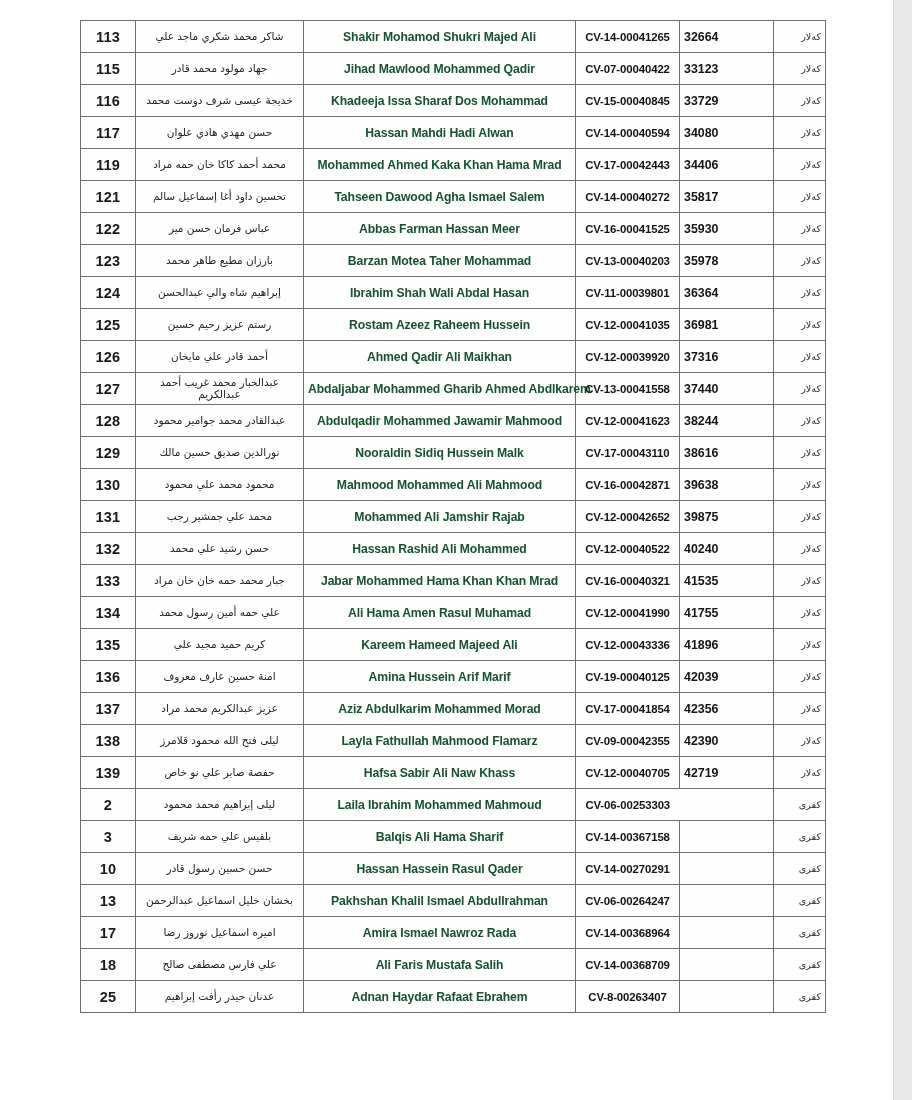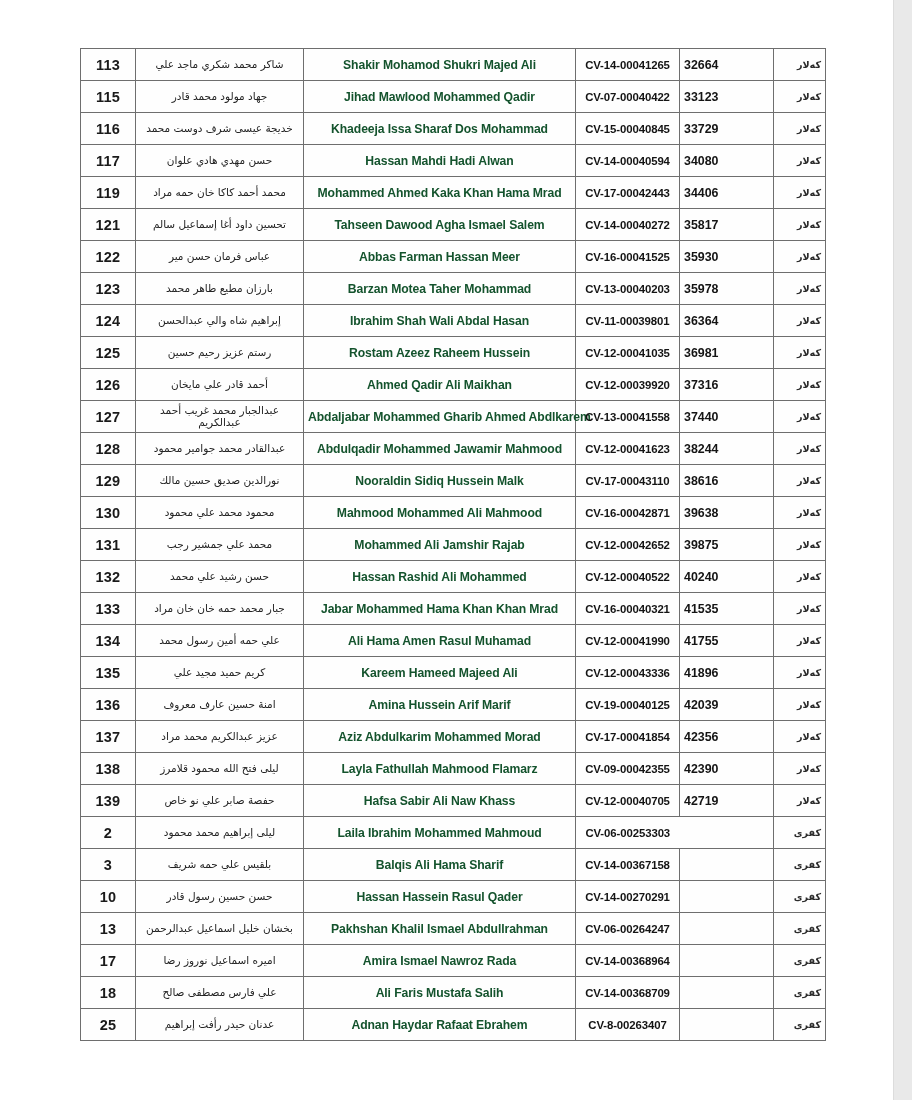--- a/index.html
+++ b/index.html
@@ -18,21 +18,21 @@
     left: 0;
     top: 0;
     width: 893px;
     height: 1100px;
     background: #ffffff;
     box-shadow: 0 0 0 1px #dcdcdc;
   }
   #page-inner {
     position: absolute;
     left: 80px;
-    top: 48px;
+    top: 20px;
     width: 745px;
   }
   table.roster {
     border-collapse: collapse;
     table-layout: fixed;
     width: 745px;
     background: #fff;
   }
   table.roster td {
     border: 1px solid #6e6e6e;
@@ -83,21 +83,21 @@
   }
   td.cell-num {
     text-align: left;
     font-size: 12.4px;
     font-weight: bold;
     color: #141414;
   }
   td.cell-loc {
     direction: rtl;
     font-size: 9.6px;
-    font-weight: bold;
+    font-weight: normal;
     color: #2b2b2b;
     font-family: "DejaVu Sans", sans-serif;
     vertical-align: bottom;
     padding-bottom: 1px;
     padding-right: 2px;
     overflow: visible;
   }
   
   td.cell-cv.span-wide {
     border-right: none;

